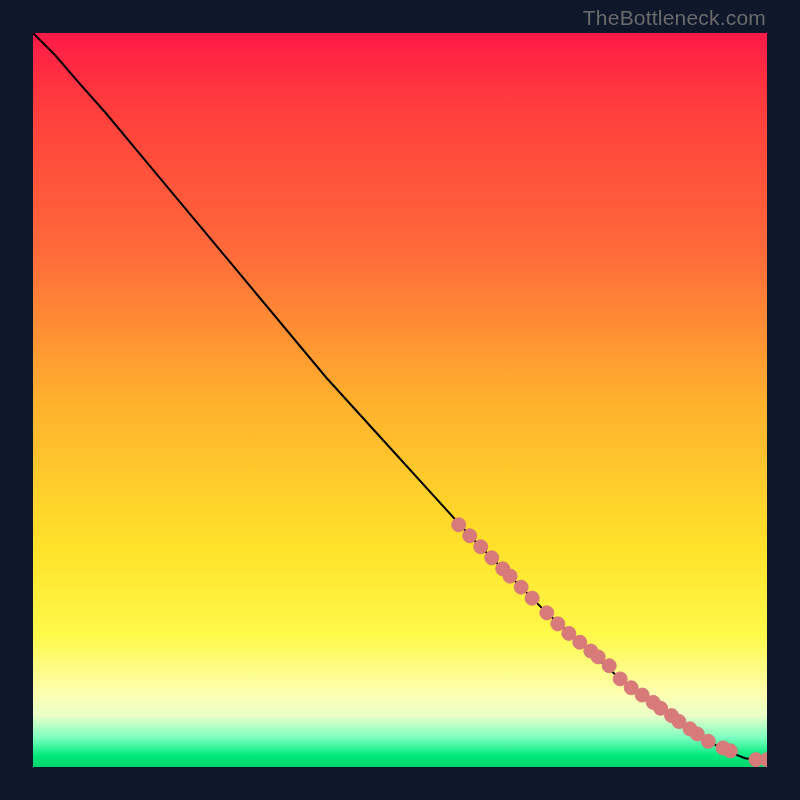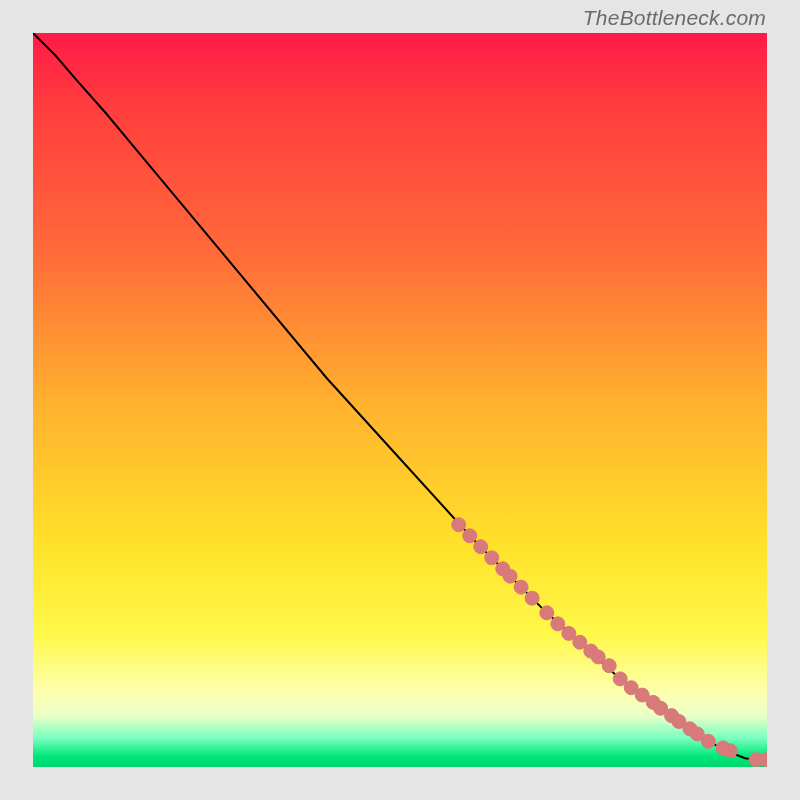--- a/index.html
+++ b/index.html
@@ -8,22 +8,21 @@
     width: 800px;
     height: 800px;
     background: #000;
     font-family: Arial, Helvetica, sans-serif;
     overflow: hidden;
   }
   .frame {
     position: relative;
     width: 800px;
     height: 800px;
-    background: #e5e5e5;
-    font-style: italic;
+    background: #0f172a;
   }
   .plot {
     position: absolute;
     left: 33px;
     top: 33px;
     width: 734px;
     height: 734px;
     
     background: linear-gradient(to bottom,
       #ff1a47 0%,

